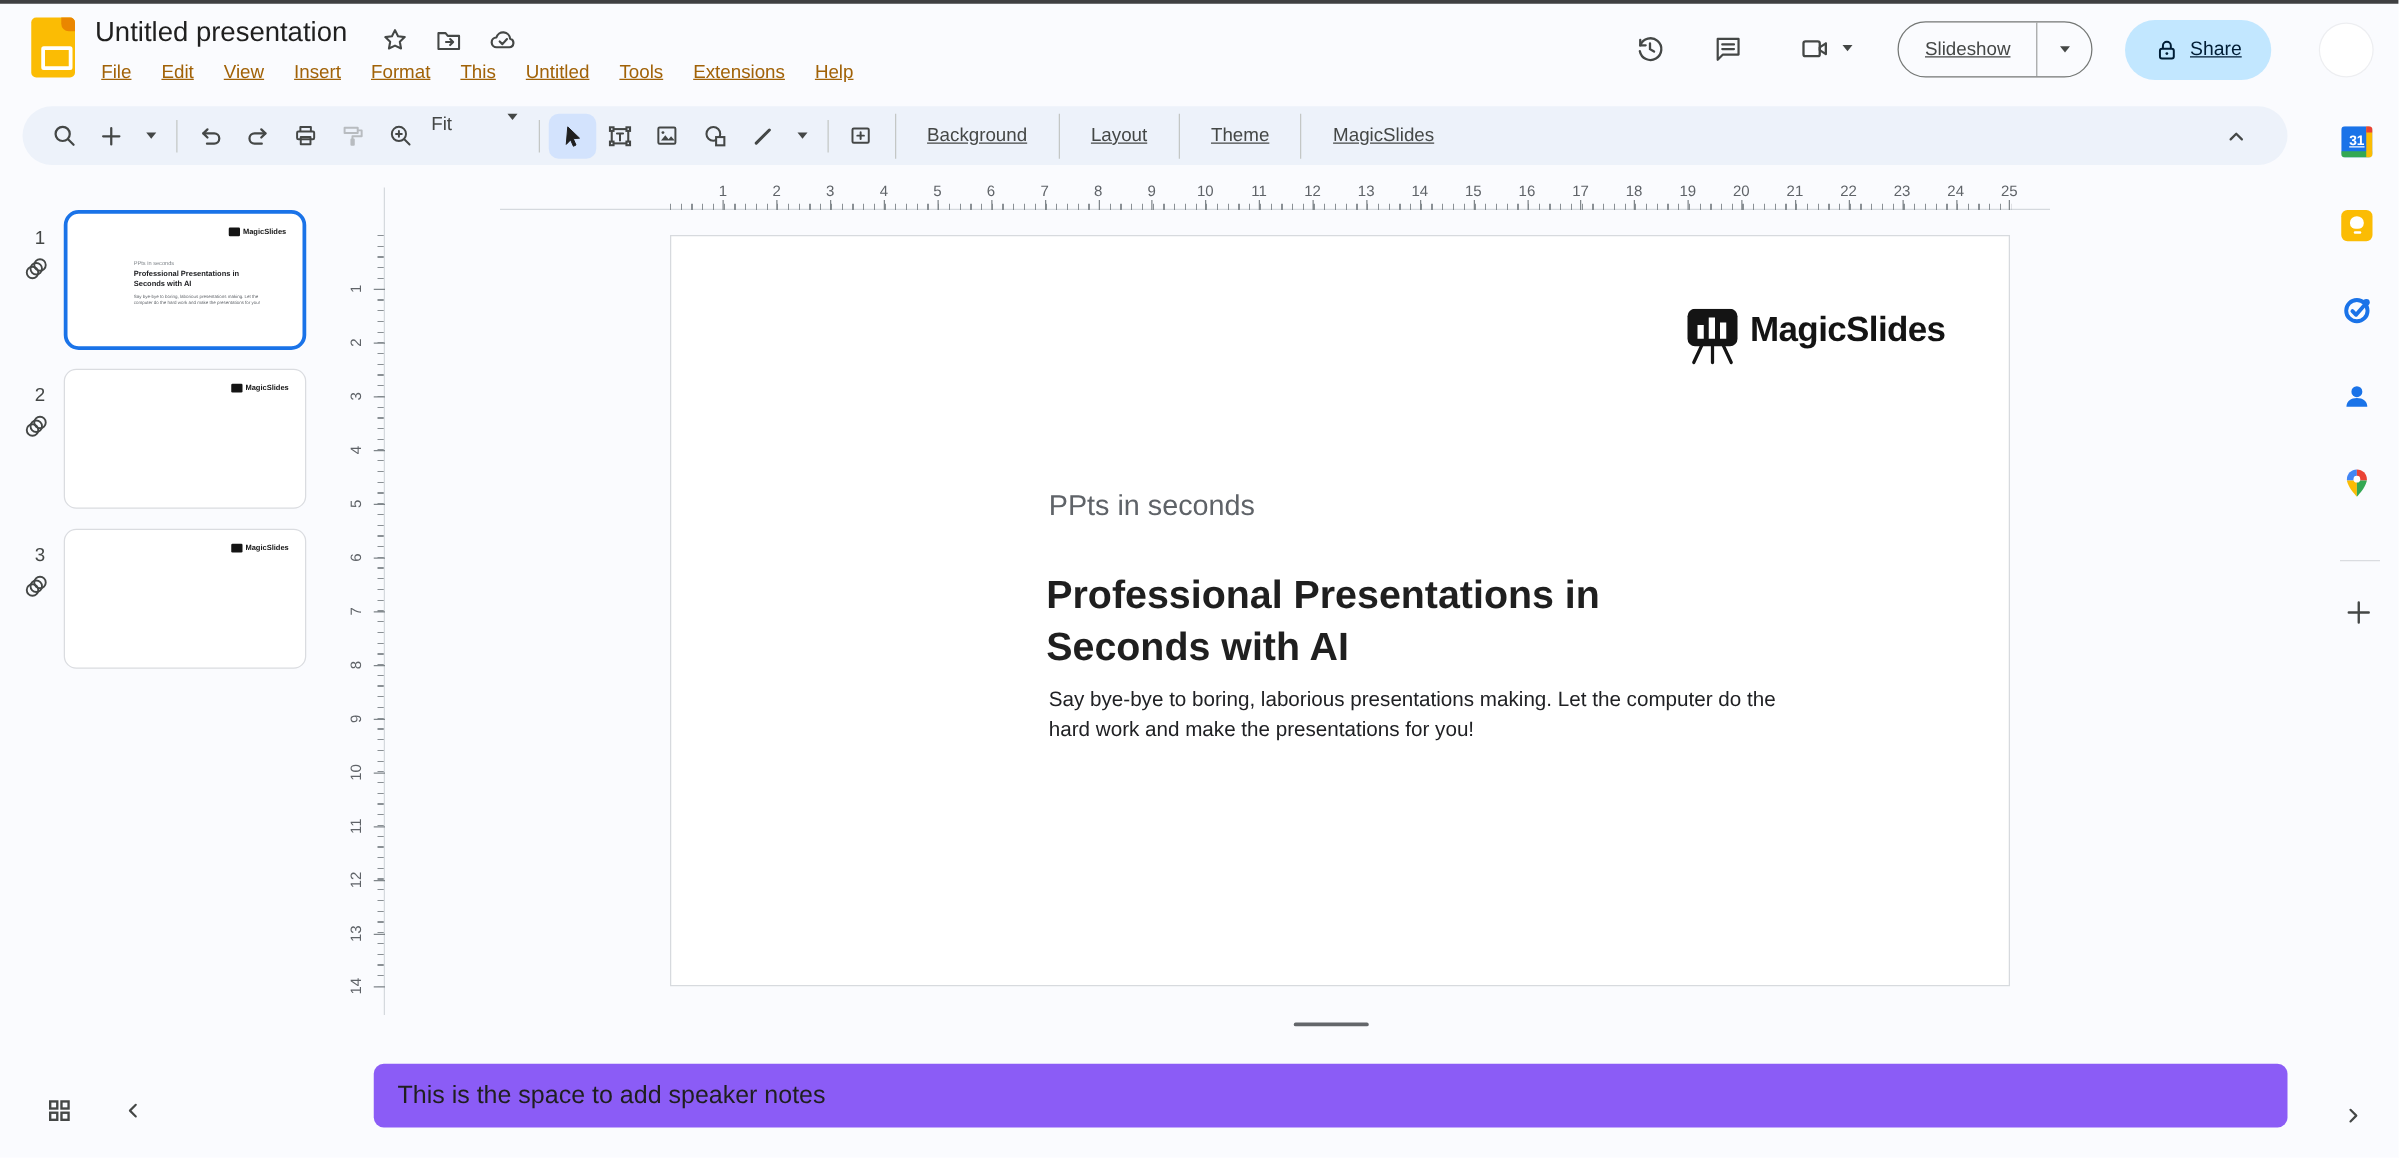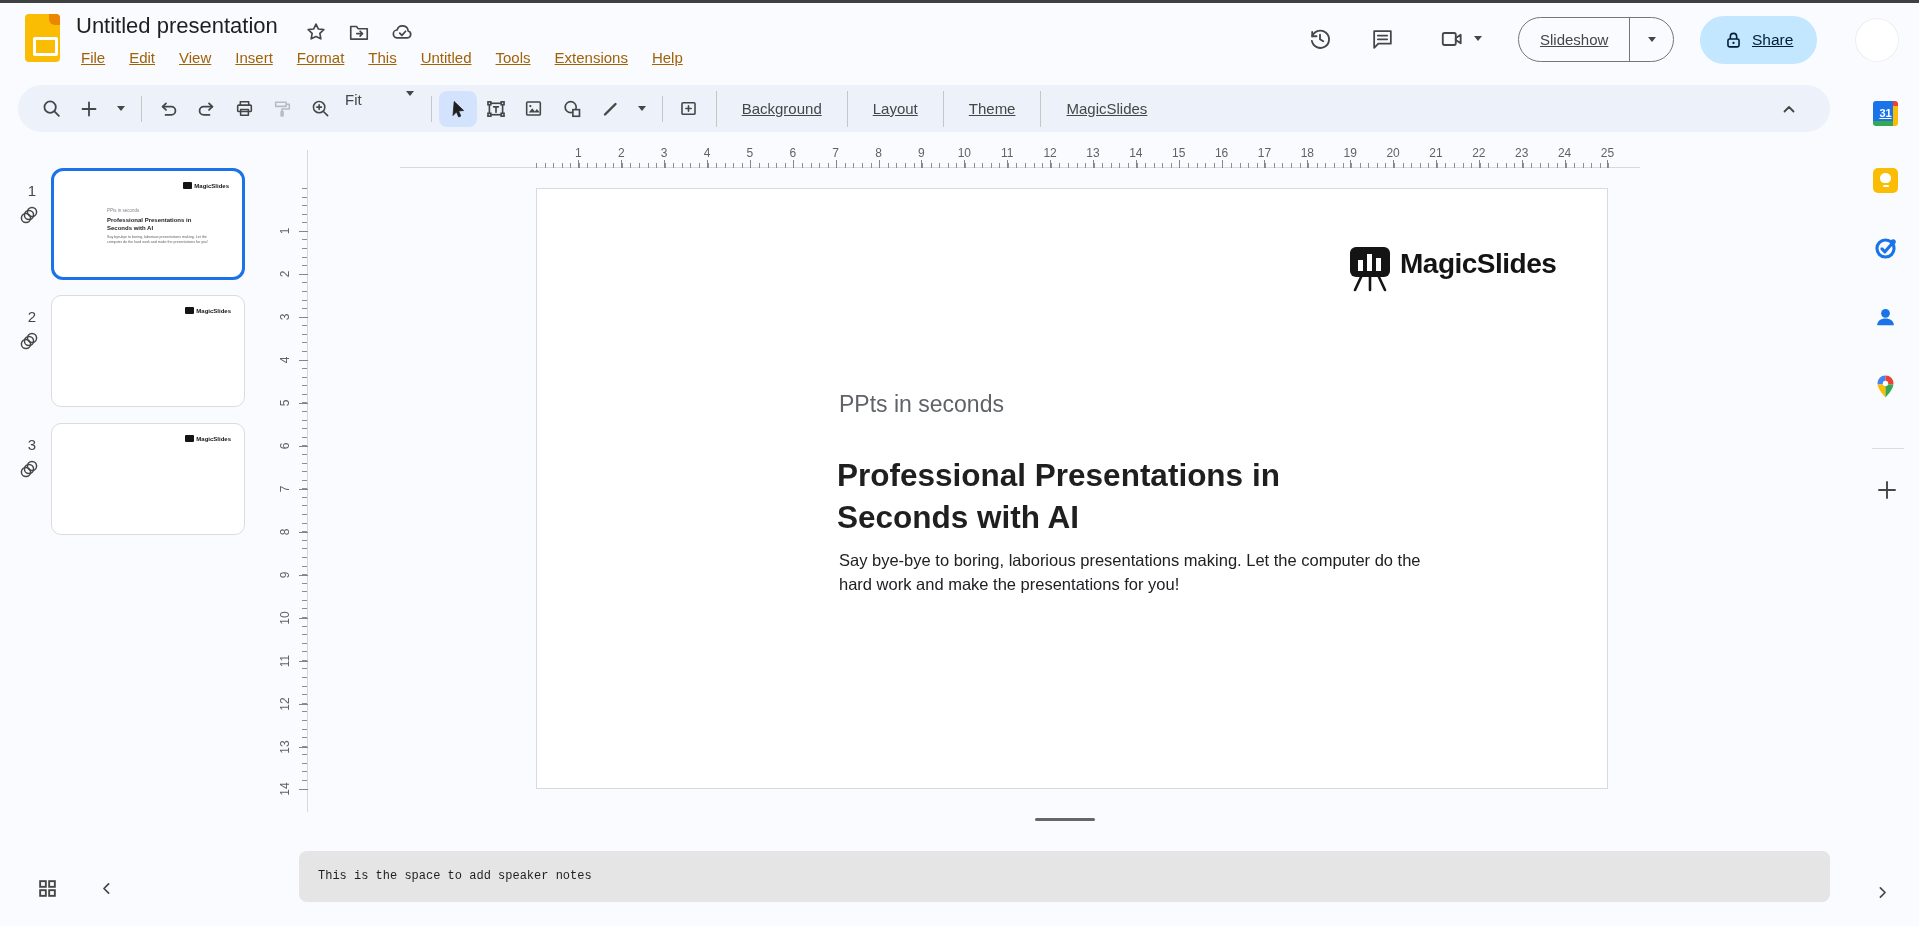--- a/index.html
+++ b/index.html
@@ -75,21 +75,21 @@
   .ms-brand { font-size:28px; font-weight:700; color:#141414; letter-spacing:-0.5px; margin-top:1px; }
   .slide-kicker { position:absolute; left:302px; top:202px; font-size:23px; color:#5f6368; }
   .slide-title { position:absolute; left:300px; top:265px; width:505px; font-size:31.5px; line-height:42px; font-weight:700; color:#1f1f1f; }
   .slide-body { position:absolute; left:302px; top:360px; width:592px; font-size:16.5px; line-height:23.5px; color:#202124; }
 
   .notes-handle { left:1035px; top:818px; width:60px; height:3px; background:#63666a; border-radius:2px; }
 
   
   .grid-btn { left:32px; top:873px; width:30px; height:30px; display:flex; align-items:center; justify-content:center; color:#444746; }
   .strip-collapse { left:92px; top:874px; width:28px; height:28px; display:flex; align-items:center; justify-content:center; color:#444746; }
-  .notes-bar { left:299px; top:851px; width:1531px; height:51px; background:#e5e5e5; border-radius:8px; font-size:12px; color:#1f1f1f; line-height:51px; padding-left:19px;font-family:Liberation Mono, monospace; }
+  .notes-bar { left:299px; top:851px; width:1531px; height:51px; background:#8b5cf6; border-radius:8px; font-size:20px; color:#1f1f1f; line-height:51px; padding-left:19px; }
 
   
   .rail-item { width:25px; height:25px; }
   .gcal { left:1873px; top:101px; border-radius:3px; color:#fff; font-size:11px; font-weight:700; text-align:center; line-height:25px;
     background:
       linear-gradient(#ea4335,#ea4335) top right/5px 5px no-repeat,
       linear-gradient(#fbbc04,#fbbc04) right/5px 100% no-repeat,
       linear-gradient(#34a853,#34a853) bottom/100% 5px no-repeat,
       #1a73e8; }
   .gkeep { left:1873px; top:168px; background:#fbbc04; border-radius:5px; }

